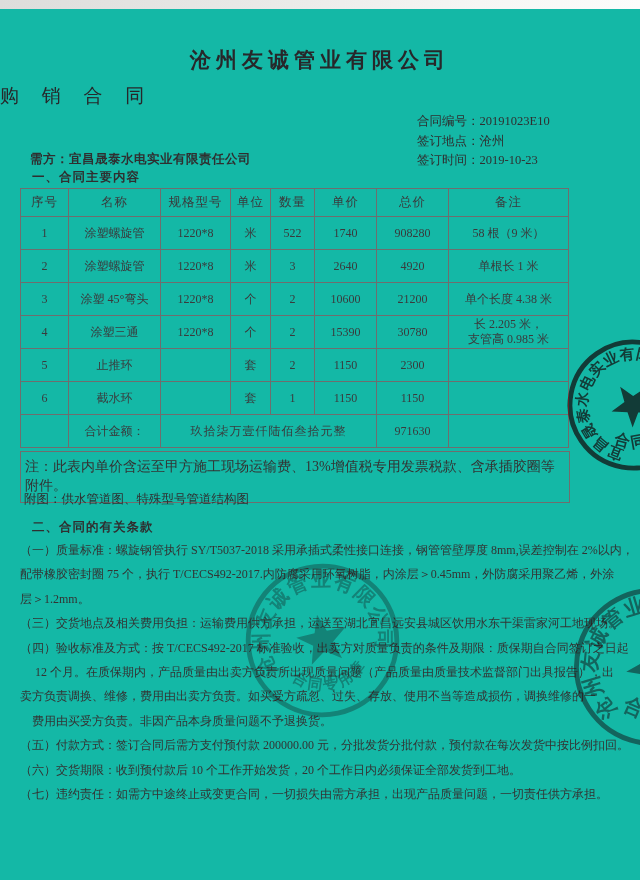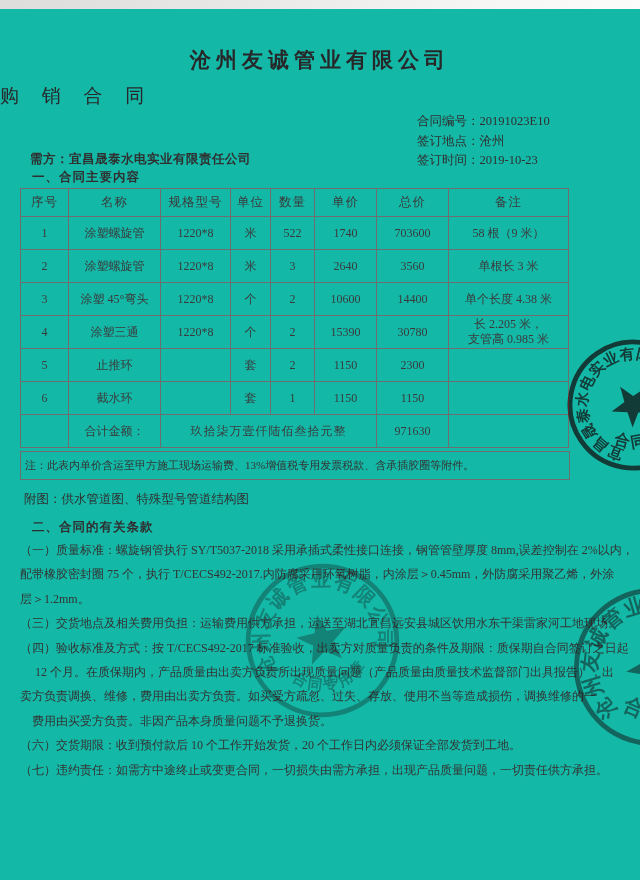--- a/index.html
+++ b/index.html
@@ -32,21 +32,21 @@
     border:1px solid #6e6e6e;text-align:center;vertical-align:middle;
     padding:0 2px;overflow:hidden;font-weight:normal;
   }
   table.items th{height:27px;font-size:12.5px;letter-spacing:1px;}
   table.items td{height:32px;}
   td .cellwrap{white-space:pre-line;line-height:1.25;}
   .amount-cn{letter-spacing:1px;}
   .note-box{
     position:absolute;left:20px;top:451px;width:540px;
     border:1px solid #6e6e6e;padding:6px 4px 6px 4px;
-    font-size:11px;line-height:1.35;white-space:pre-wrap;color:#333;
+    font-size:14px;line-height:1.35;white-space:pre-wrap;color:#333;
   }
   .attachment{left:24px;top:491px;}
   .clauses{position:absolute;left:20px;top:538px;width:615px;}
   .clause-line{font-size:12px;line-height:24.4px;white-space:pre;color:#333;}
   .seal{position:absolute;mix-blend-mode:multiply;pointer-events:none;}
   .seal text{font-family:"Liberation Serif","DejaVu Serif",serif;font-weight:bold;}
 </style>
 </head>
 <body>
 
@@ -88,41 +88,41 @@
       <th>总价</th>
       <th>备注</th>
     </tr>
     <tr>
       <td>1</td>
       <td>涂塑螺旋管</td>
       <td>1220*8</td>
       <td>米</td>
       <td>522</td>
       <td>1740</td>
-      <td>703600</td>
+      <td>908280</td>
       <td>58 根（9 米）</td>
     </tr>
     <tr>
       <td>2</td>
       <td>涂塑螺旋管</td>
       <td>1220*8</td>
       <td>米</td>
       <td>3</td>
       <td>2640</td>
-      <td>3560</td>
-      <td>单根长 3 米</td>
+      <td>4920</td>
+      <td>单根长 1 米</td>
     </tr>
     <tr>
       <td>3</td>
       <td>涂塑 45°弯头</td>
       <td>1220*8</td>
       <td>个</td>
       <td>2</td>
       <td>10600</td>
-      <td>14400</td>
+      <td>21200</td>
       <td>单个长度 4.38 米</td>
     </tr>
     <tr>
       <td>4</td>
       <td>涂塑三通</td>
       <td>1220*8</td>
       <td>个</td>
       <td>2</td>
       <td>15390</td>
       <td>30780</td>
@@ -168,20 +168,21 @@
 
   <div class="clauses">
     <div class="clause-line">（一）质量标准：螺旋钢管执行 SY/T5037-2018 采用承插式柔性接口连接，钢管管壁厚度 8mm,误差控制在 2%以内，</div>
     <div class="clause-line">配带橡胶密封圈 75 个，执行 T/CECS492-2017.内防腐采用环氧树脂，内涂层＞0.45mm，外防腐采用聚乙烯，外涂</div>
     <div class="clause-line">层＞1.2mm。</div>
     <div class="clause-line">（三）交货地点及相关费用负担：运输费用供方承担，运送至湖北宜昌远安县城区饮用水东干渠雷家河工地现场。</div>
     <div class="clause-line">（四）验收标准及方式：按 T/CECS492-2017 标准验收，出卖方对质量负责的条件及期限：质保期自合同签订之日起</div>
     <div class="clause-line">　 12 个月。在质保期内，产品质量由出卖方负责所出现质量问题（产品质量由质量技术监督部门出具报告），出</div>
     <div class="clause-line">卖方负责调换、维修，费用由出卖方负责。如买受方疏忽、过失、存放、使用不当等造成损伤，调换维修的一</div>
     <div class="clause-line">　费用由买受方负责。非因产品本身质量问题不予退换货。</div>
+    <div class="clause-line">（五）付款方式：签订合同后需方支付预付款 200000.00 元，分批发货分批付款，预付款在每次发货中按比例扣回。</div>
     <div class="clause-line">（六）交货期限：收到预付款后 10 个工作开始发货，20 个工作日内必须保证全部发货到工地。</div>
     <div class="clause-line">（七）违约责任：如需方中途终止或变更合同，一切损失由需方承担，出现产品质量问题，一切责任供方承担。</div>
   </div>
 
   <svg class="seal" style="left:563px;top:335px;transform:rotate(-35deg);opacity:.88;" width="140" height="140" viewBox="0 0 200 200">
     <defs>
       <path id="b-top" d="M 62.1,154.1 A 66,66 0 1 1 137.9,154.1" fill="none"></path>
       <path id="b-bot" d="M 45.6,125.4 A 60,60 0 0 0 154.4,125.4" fill="none"></path>
     </defs>
     <circle cx="100" cy="100" r="90" fill="none" stroke="#dd3a3c" stroke-width="7"></circle>

